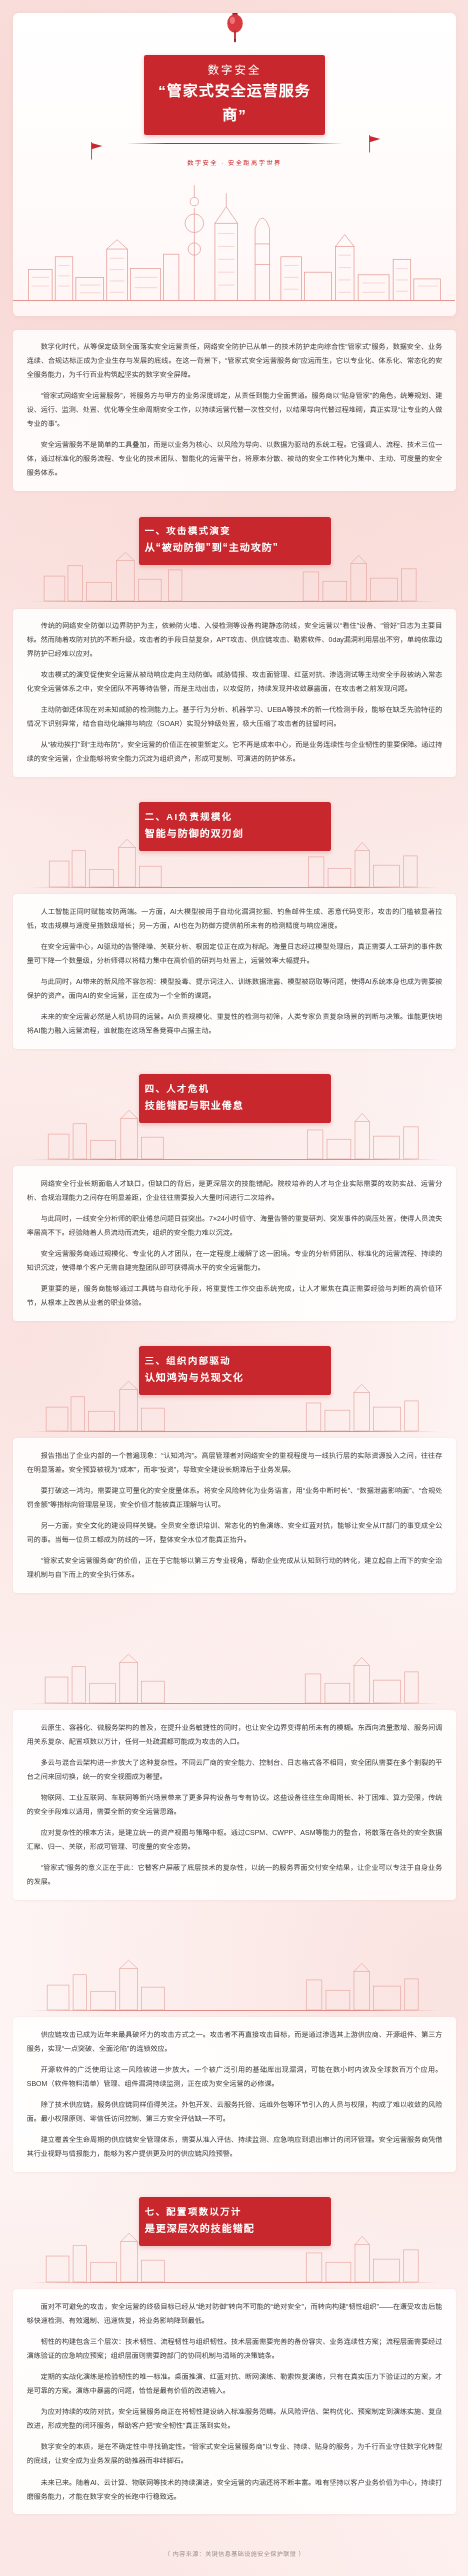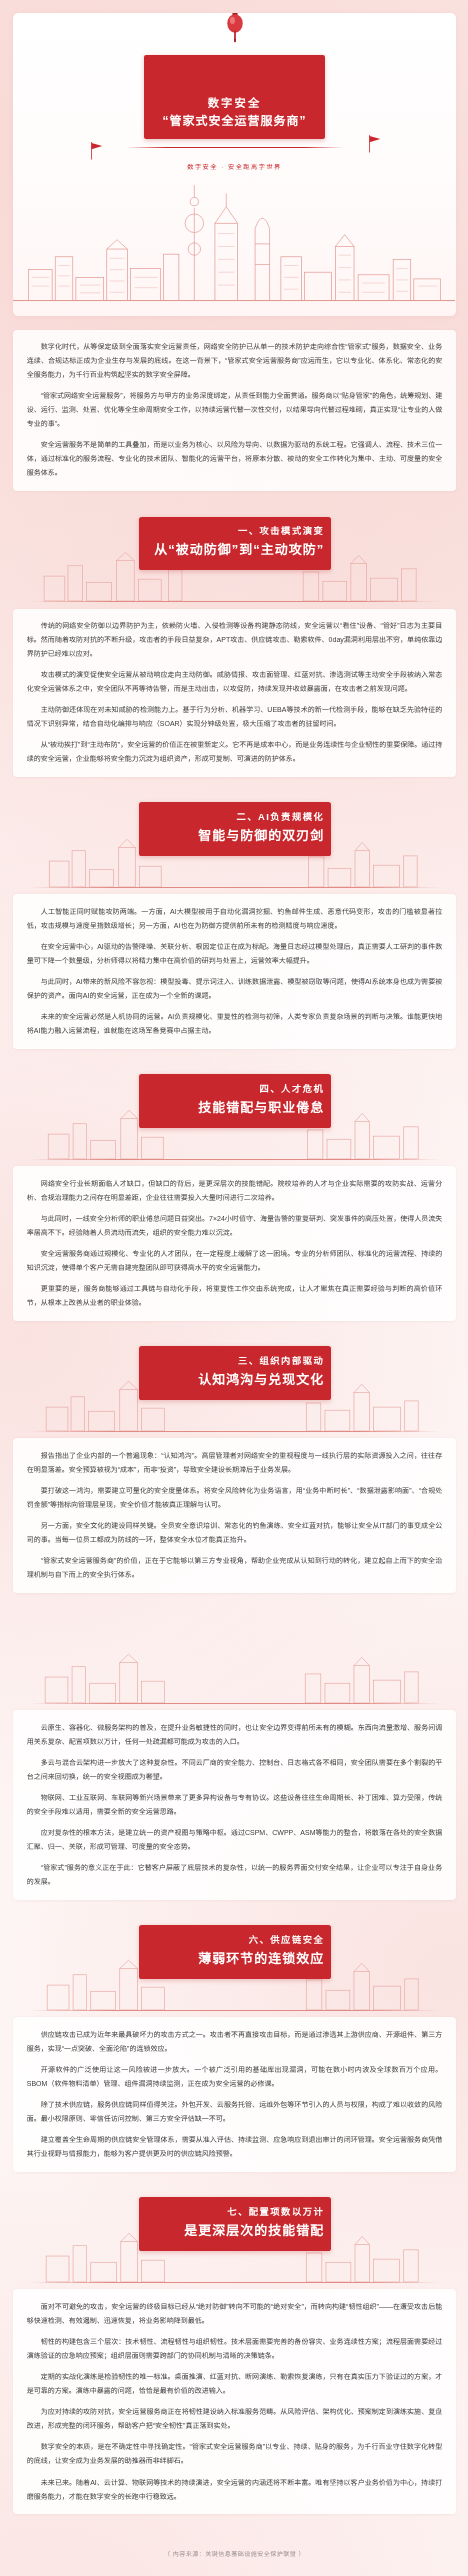--- a/index.html
+++ b/index.html
@@ -63,24 +63,24 @@
   .hero-band{
     margin:9.3px auto 0 auto;
     width:170px;
     background:#c8282d;
     color:#fff;
     border-radius:2.1px;
     padding:7.2px 5.2px 8.2px 5.2px;
     box-shadow:0 1.5px 4.1px rgba(180,40,40,.25);
   }
   .hero-band .l1{
-    font-size:11.3px;font-weight:bold;letter-spacing:2.1px;line-height:1.5;margin-top:33px;
+    font-size:11.3px;font-weight:normal;letter-spacing:2.1px;line-height:1.5;
   }
   .hero-band .l2{
-    font-size:12px;font-weight:bold;letter-spacing:1px;line-height:1.6;
+    font-size:15px;font-weight:bold;letter-spacing:1px;line-height:1.6;
   }
   .hero-sub{
     margin-top:13.4px;
     font-size:6.2px;
     color:#c8282d;
     letter-spacing:1.5px;
   }
   .skyline{
     position:absolute;
     left:0;right:0;bottom:0;
@@ -116,31 +116,31 @@
   }
   .sec-banner{
     position:absolute;
     left:50%;
     top:5.2px;
     transform:translateX(-50%);
     width:192px;
     background:#c8282d;
     color:#fff;
     border-radius:2.6px;
-    text-align:right;
+    text-align:left;
     padding:7.7px 6.2px 8.8px 6.2px;
     box-shadow:0 1.5px 4.6px rgba(180,40,40,.22);
     z-index:3;
     box-sizing:border-box;
   }
   .sec-banner .n{
     font-size:9.3px;font-weight:bold;letter-spacing:1.5px;line-height:1.6;
   }
   .sec-banner .s{
-    font-size:13px;font-weight:bold;letter-spacing:1px;line-height:1.7;
+    font-size:10px;font-weight:bold;letter-spacing:1px;line-height:1.7;
   }
   .sec-sky{
     position:absolute;
     left:0;right:0;bottom:0;
     height:57px;
     z-index:1;
   }
   .sec-line{
     position:absolute;
     left:15.5px;right:15.5px;bottom:0;
@@ -426,24 +426,20 @@
       <p class="t">云原生、容器化、微服务架构的普及，在提升业务敏捷性的同时，也让安全边界变得前所未有的模糊。东西向流量激增、服务间调用关系复杂、配置项数以万计，任何一处疏漏都可能成为攻击的入口。</p>
       <p class="t">多云与混合云架构进一步放大了这种复杂性。不同云厂商的安全能力、控制台、日志格式各不相同，安全团队需要在多个割裂的平台之间来回切换，统一的安全视图成为奢望。</p>
       <p class="t">物联网、工业互联网、车联网等新兴场景带来了更多异构设备与专有协议。这些设备往往生命周期长、补丁困难、算力受限，传统的安全手段难以适用，需要全新的安全运营思路。</p>
       <p class="t">应对复杂性的根本方法，是建立统一的资产视图与策略中枢。通过CSPM、CWPP、ASM等能力的整合，将散落在各处的安全数据汇聚、归一、关联，形成可管理、可度量的安全态势。</p>
       <p class="t">“管家式”服务的意义正在于此：它替客户屏蔽了底层技术的复杂性，以统一的服务界面交付安全结果，让企业可以专注于自身业务的发展。</p>
     </div>
   </div>
 
   <div class="sec">
     <div class="sec-head">
-      <div class="sec-banner">
-        <div class="n">六、供应链安全</div>
-        <div class="s">薄弱环节的连锁效应</div>
-      </div>
       <svg class="sec-sky" viewBox="0 0 858 110" preserveAspectRatio="none">
         <g fill="none" stroke="#e8a9a4" stroke-width="1.3">
           <rect x="66" y="60" width="42" height="48"></rect>
             <rect x="116" y="40" width="26" height="68"></rect>
           <rect x="150" y="72" width="48" height="36"></rect>
             <rect x="206" y="28" width="34" height="80"></rect>
           <path d="M206 28 L223 12 L240 28"></path>
             <rect x="248" y="64" width="44" height="44"></rect>
           <rect x="566" y="50" width="30" height="58"></rect>
             <rect x="604" y="70" width="46" height="38"></rect>

